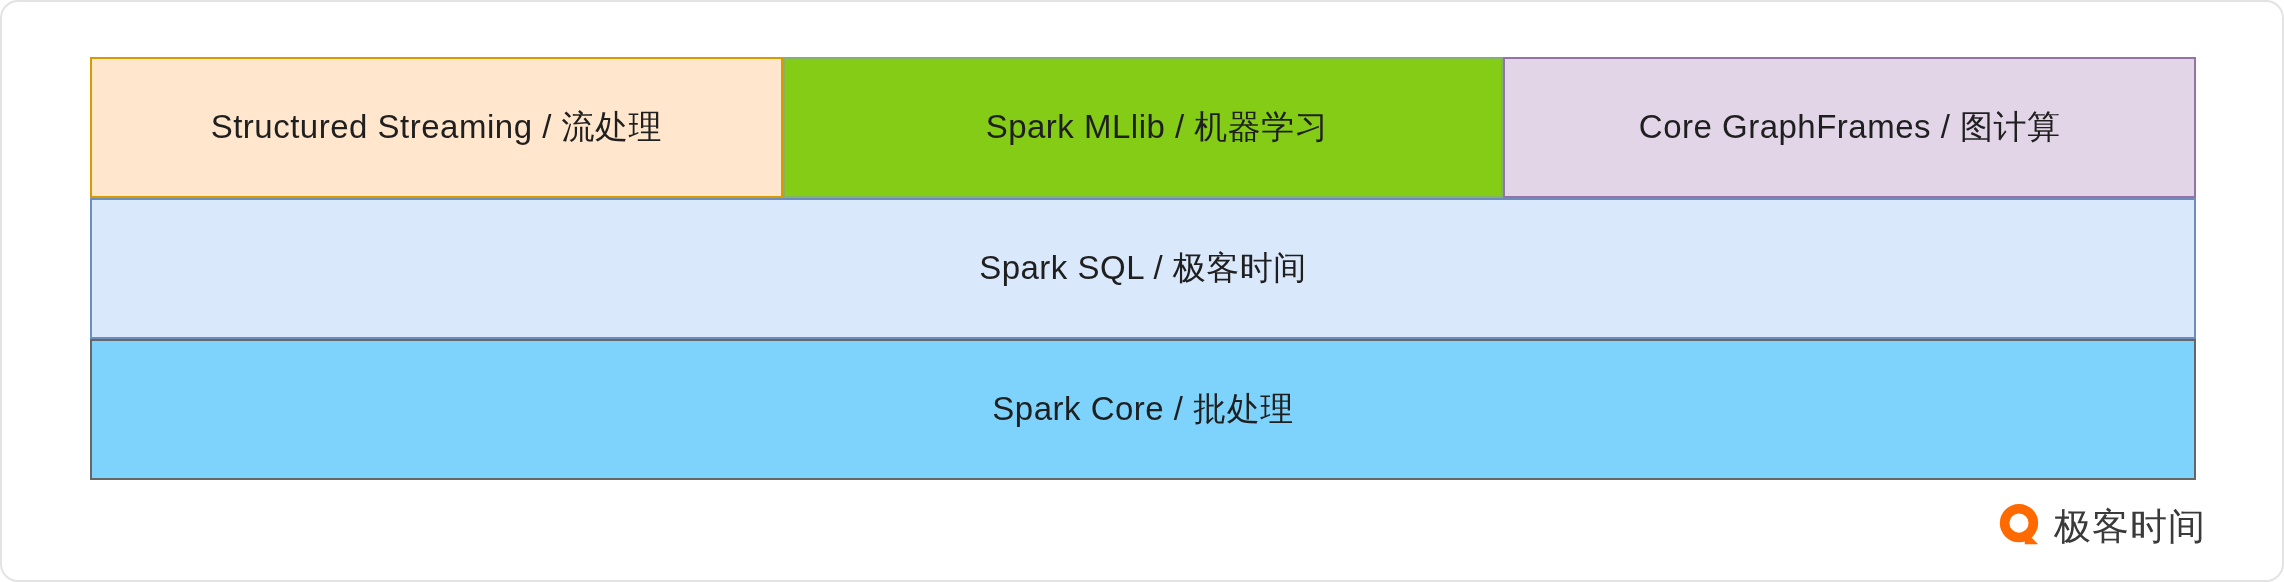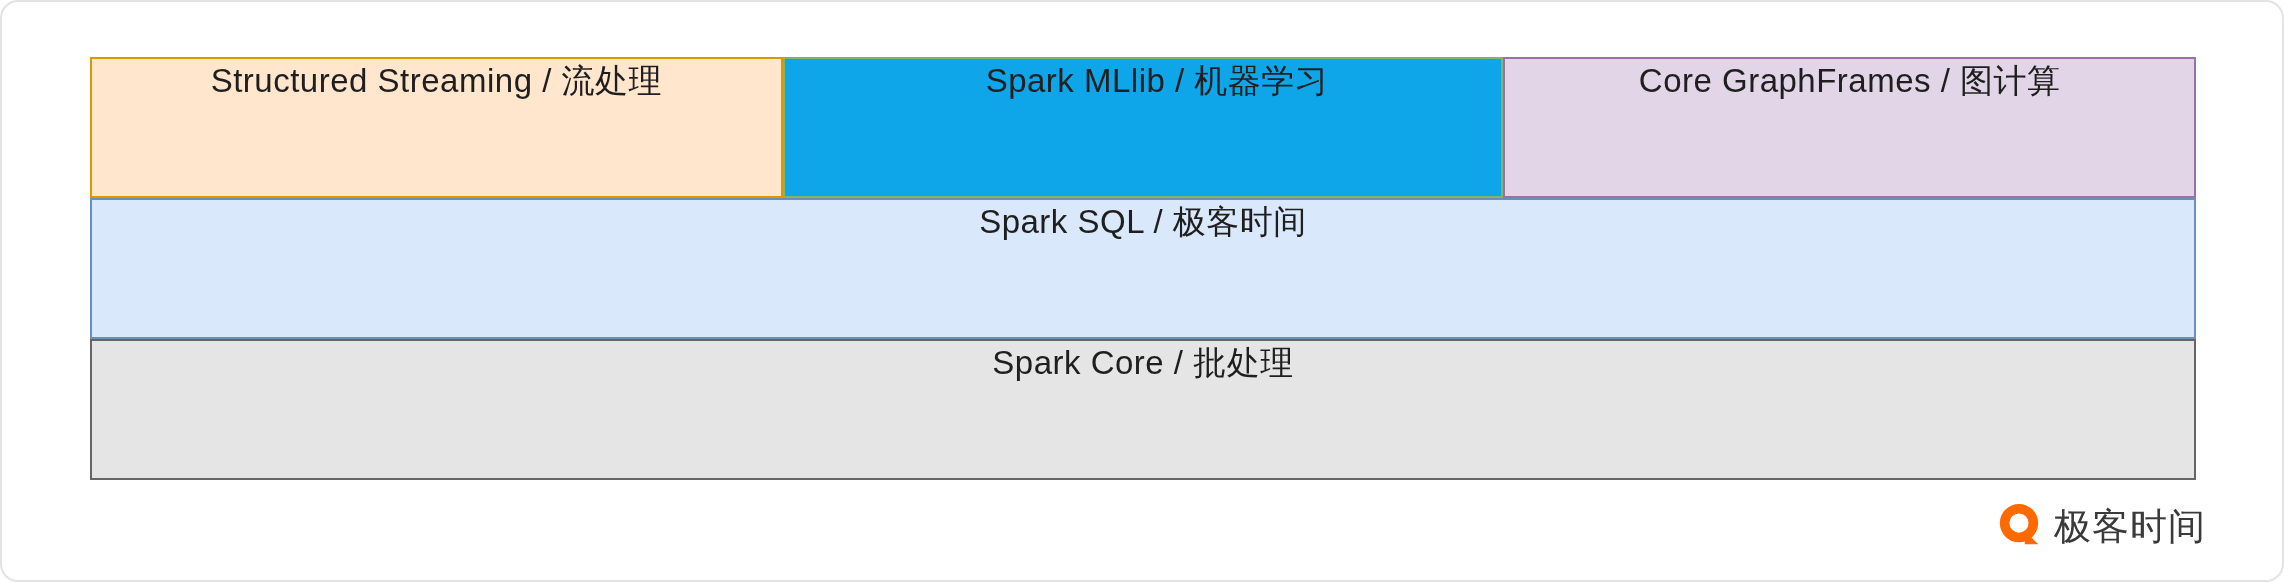--- a/index.html
+++ b/index.html
@@ -26,20 +26,21 @@
   }
   .row-top {
     display: flex;
     width: 100%;
   }
   .box {
     box-sizing: border-box;
     border: 2px solid #999999;
     height: 141px;
     display: flex;
+    align-items: center;
     justify-content: center;
     background: #ffffff;
   }
   .row-top .box {
     flex: 1 1 0;
   }
   .box .label {
     font-size: 33px;
     color: #1f1f1f;
     letter-spacing: 0.5px;
@@ -71,33 +72,33 @@
 </head>
 <body>
 
 <div class="canvas">
   <div class="stack">
 
     <div class="row-top">
       <div class="box" style="background-color: rgb(255, 230, 204); border-color: rgb(215, 155, 0);">
         <span class="label" style="color: rgb(31, 31, 31);">Structured Streaming / 流处理</span>
       </div>
-      <div class="box" style="background-color: #0ea5e9; border-color: rgb(130, 179, 102); padding-left: 28px;">
+      <div class="box" style="background-color: #84cc16; border-color: rgb(130, 179, 102); padding-left: 28px;">
         <span class="label" style="color: rgb(31, 31, 31);">Spark MLlib / 机器学习</span>
       </div>
       <div class="box" style="background-color: rgb(225, 213, 231); border-color: rgb(150, 115, 166);">
         <span class="label" style="color: rgb(31, 31, 31);">Core GraphFrames / 图计算</span>
       </div>
     </div>
 
     <div class="box box-wide" style="background-color: rgb(218, 232, 252); border-color: rgb(108, 142, 191);">
       <span class="label" style="color: rgb(31, 31, 31);">Spark SQL / 极客时间</span>
     </div>
 
-    <div class="box box-wide" style="background-color: #e5e5e5; border-color: rgb(102, 102, 102);">
+    <div class="box box-wide" style="background-color: #7dd3fc; border-color: rgb(102, 102, 102);">
       <span class="label" style="color: rgb(31, 31, 31);">Spark Core / 批处理</span>
     </div>
 
   </div>
 
   <div class="branding" style="color: rgb(255, 106, 0);">
     <svg class="brand-icon" viewBox="0 0 48 48" aria-hidden="true">
       <circle cx="24" cy="22" r="15" fill="none" stroke="currentColor" stroke-width="10"></circle>
       <path d="M30 30 L44 44 L30 44 Z" fill="currentColor"></path>
     </svg>

